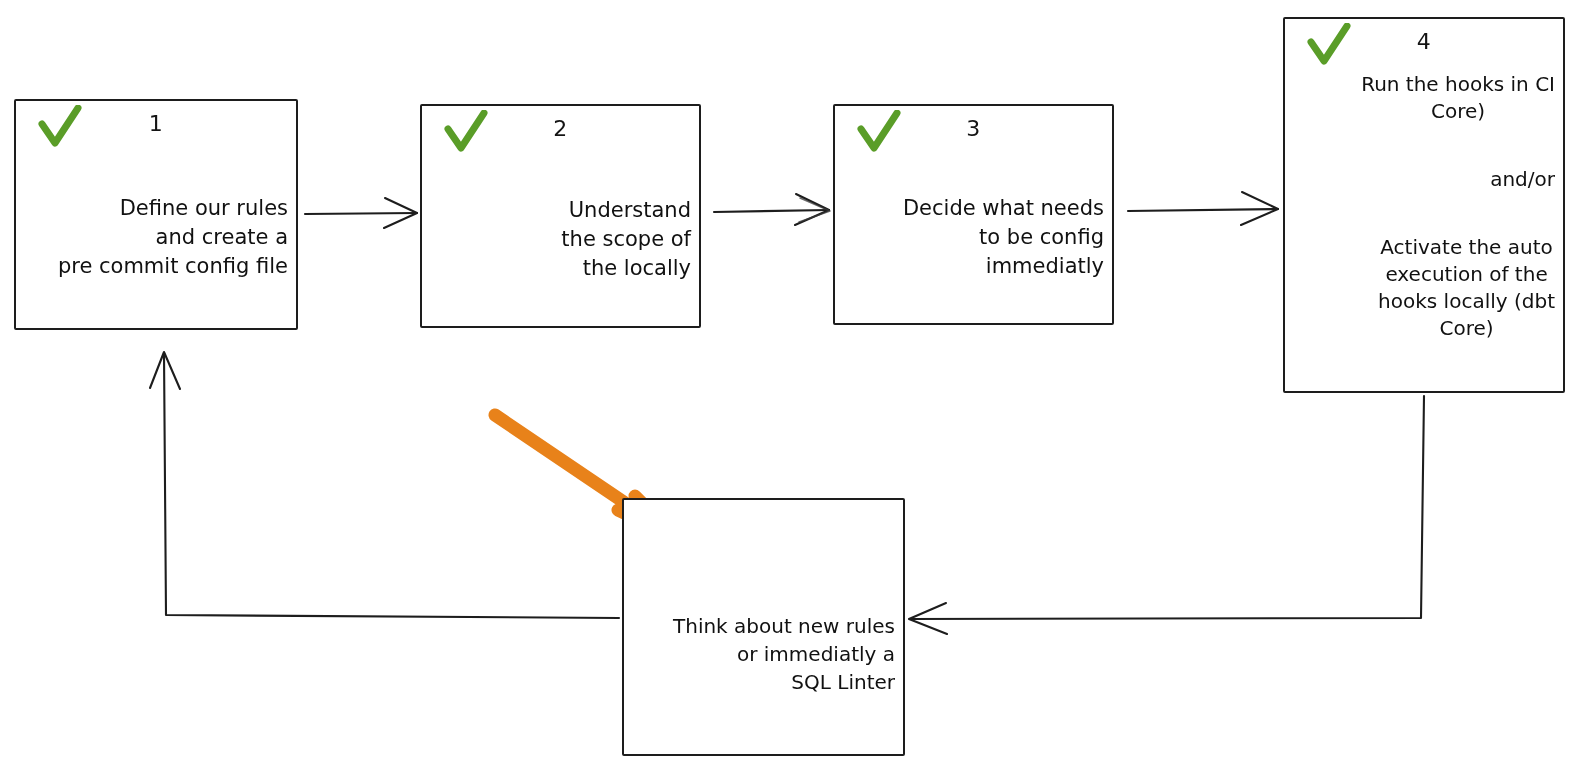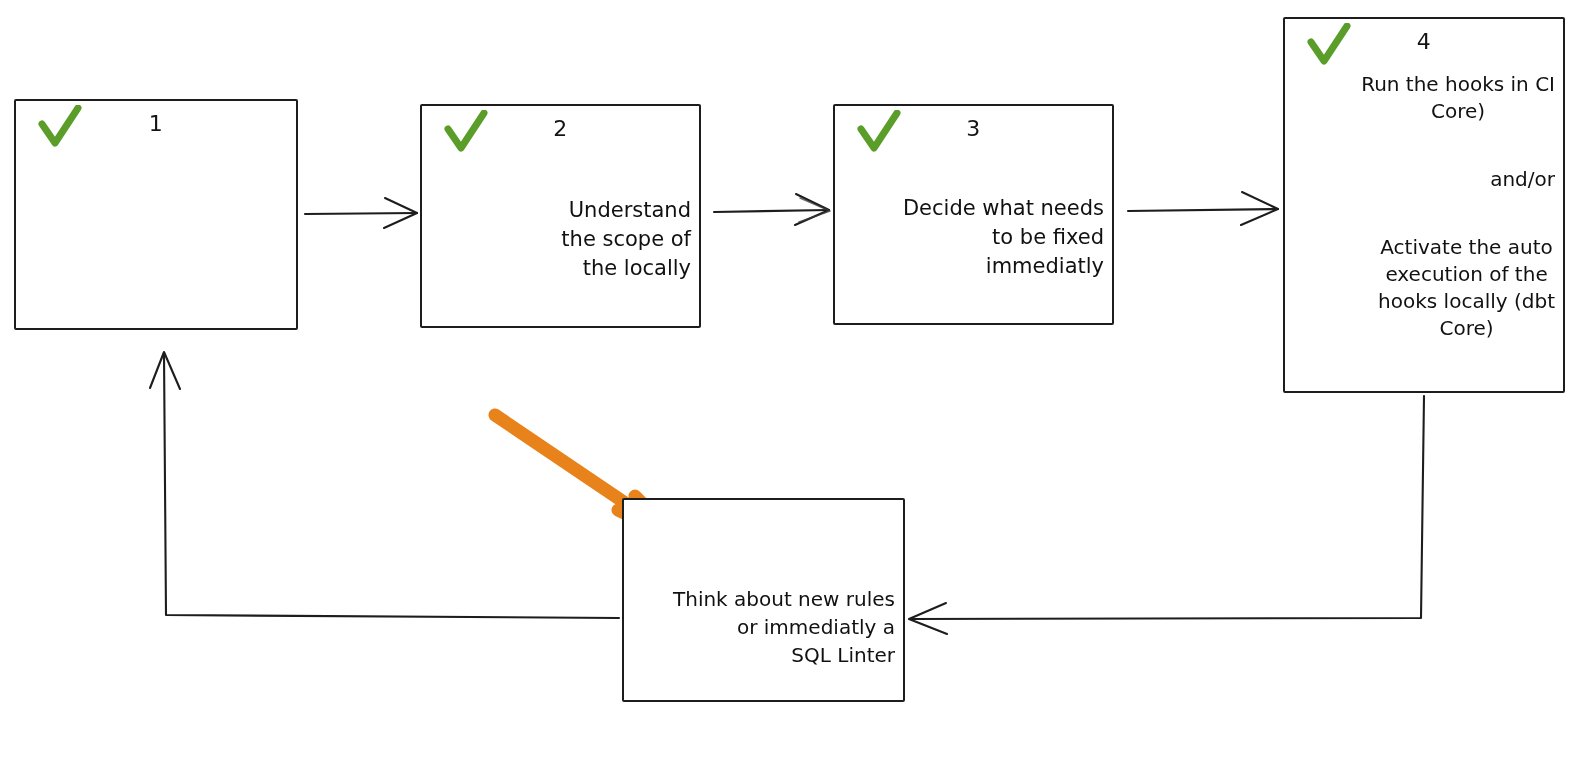--- a/index.html
+++ b/index.html
@@ -88,21 +88,21 @@
     margin: 0 0 0 0;
   }
   .para + .para {
     margin-top: 41px;
   }
   
   #node-1 { left: 14px;   top: 99px;  width: 284px; height: 231px; }
   #node-2 { left: 420px;  top: 104px; width: 281px; height: 224px; }
   #node-3 { left: 833px;  top: 104px; width: 281px; height: 221px; }
   #node-4 { left: 1283px; top: 17px;  width: 282px; height: 376px; }
-  #node-5 { left: 622px;  top: 498px; width: 283px; height: 204px; }
+  #node-5 { left: 622px;  top: 498px; width: 283px; height: 258px; }
 
   #node-4 .line { font-size: 20px; line-height: 27px; }
   #node-5 .line { font-size: 20px; line-height: 28px; }
   #node-5 .node-head { height: 60px; }
 </style>
 </head>
 <body>
 
 <div id="canvas">
 
@@ -141,20 +141,25 @@
     </g>
   </svg>
 
   <div class="node" id="node-1">
     <div class="node-head">
       <svg class="check" viewBox="0 0 46 46">
         <path d="M 4 19 L 17 38 L 40 3" fill="none" stroke="#5a9d28" stroke-width="7" stroke-linecap="round" stroke-linejoin="round"></path>
       </svg>
       <span class="node-num">1</span>
     </div>
+    <div class="node-body">
+      <span class="line">Define our rules</span>
+      <span class="line">and create a</span>
+      <span class="line">pre commit config file</span>
+    </div>
   </div>
 
   <div class="node" id="node-2">
     <div class="node-head">
       <svg class="check" viewBox="0 0 46 46">
         <path d="M 4 19 L 17 38 L 40 3" fill="none" stroke="#5a9d28" stroke-width="7" stroke-linecap="round" stroke-linejoin="round"></path>
       </svg>
       <span class="node-num">2</span>
     </div>
     <div class="node-body">
@@ -166,21 +171,21 @@
 
   <div class="node" id="node-3">
     <div class="node-head">
       <svg class="check" viewBox="0 0 46 46">
         <path d="M 4 19 L 17 38 L 40 3" fill="none" stroke="#5a9d28" stroke-width="7" stroke-linecap="round" stroke-linejoin="round"></path>
       </svg>
       <span class="node-num">3</span>
     </div>
     <div class="node-body">
       <span class="line">Decide what needs</span>
-      <span class="line">to be fixed</span>
+      <span class="line">to be config</span>
       <span class="line">immediatly</span>
     </div>
   </div>
 
   <div class="node" id="node-4">
     <div class="node-head">
       <svg class="check" viewBox="0 0 46 46">
         <path d="M 4 19 L 17 38 L 40 3" fill="none" stroke="#5a9d28" stroke-width="7" stroke-linecap="round" stroke-linejoin="round"></path>
       </svg>
       <span class="node-num">4</span>

